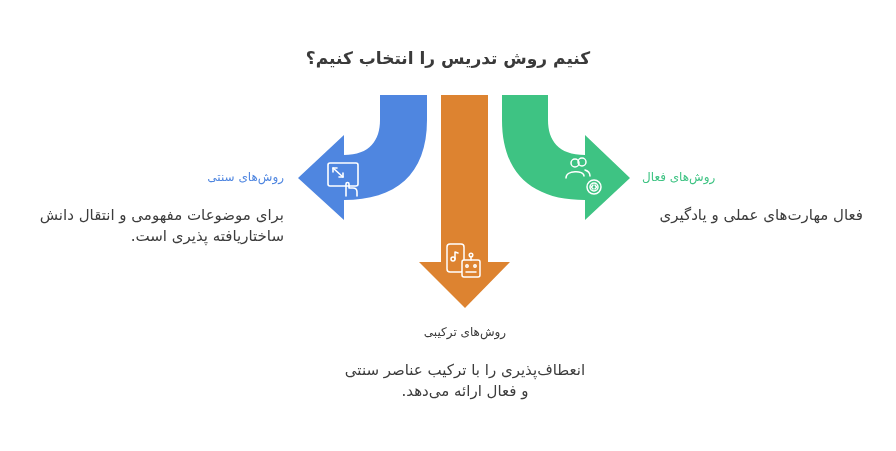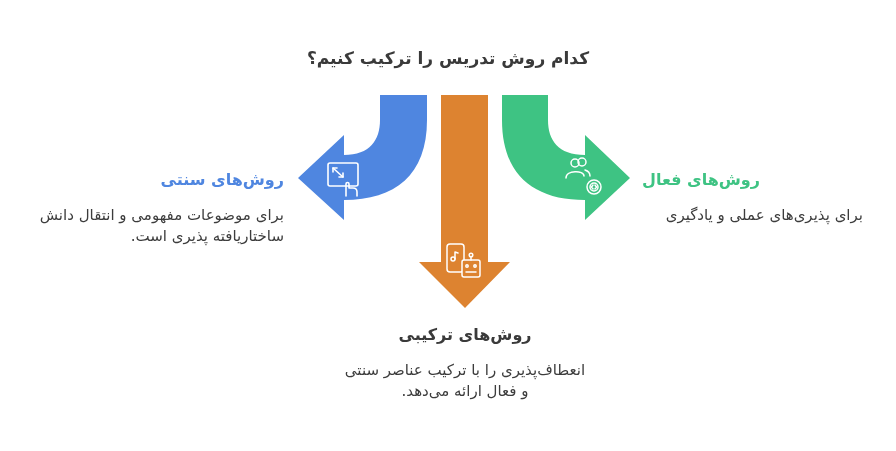--- a/index.html
+++ b/index.html
@@ -1,27 +1,27 @@
 <!DOCTYPE html>
 <html><head>
 <meta charset="utf-8">
 <style>
   html, body { margin: 0; padding: 0; background: #ffffff; }
   body { width: 896px; height: 451px; position: relative; overflow: hidden;
          font-family: "DejaVu Sans", "Liberation Sans", sans-serif; }
   .title { position: absolute; left: 0; width: 896px; top: 48px; text-align: center;
            font-size: 17px; font-weight: bold; color: #3a3a3a; direction: rtl; }
   svg.arrows { position: absolute; left: 0; top: 0; }
-  .label { position: absolute; direction: rtl; font-weight: bold; font-size: 16px; }
+  .label { position: absolute; direction: rtl; font-weight: normal; font-size: 12px; }
   .desc { position: absolute; direction: rtl; font-size: 15px; color: #3c3c3c; line-height: 21px; }
 </style>
 </head>
 <body>
 
-<div class="title">کدام روش تدریس را ترکیب کنیم؟</div>
+<div class="title">کنیم روش تدریس را انتخاب کنیم؟</div>
 
 <svg class="arrows" width="896" height="451" viewBox="0 0 896 451">
 
   <path d="M380 95 L427 95 L427 120
            C427 175 395 200 344 200
            L344 220 L298 178 L344 135 L344 155
            C370 155 380 140 380 120 Z" fill="#4f86e0"></path>
 
   <path d="M441 95 L488 95 L488 262 L510 262 L465 308 L419 262 L441 262 Z" fill="#dd8330"></path>
 
@@ -63,20 +63,20 @@
 </svg>
 
 <div class="label" style="right: 612px; top: 170px; color: #4f86e0;">روش‌های سنتی</div>
 <div class="desc" style="right: 612px; top: 205px; text-align: right; width: 280px;">
   <div>برای موضوعات مفهومی و انتقال دانش</div>
   <div>ساختاریافته پذیری است.</div>
 </div>
 
 <div class="label" style="left: 642px; top: 170px; color: #3ec383; text-align: right;">روش‌های فعال</div>
 <div class="desc" style="left: 620px; top: 205px; width: 243px; text-align: right;">
-  <div>برای پذیری‌های عملی و یادگیری</div>
+  <div>فعال مهارت‌های عملی و یادگیری</div>
 </div>
 
 <div class="label" style="left: 0; width: 930px; top: 325px; text-align: center; color: #3a3a3a;">روش‌های ترکیبی</div>
 <div class="desc" style="left: 0; width: 930px; top: 360px; text-align: center;">
   <div>انعطاف‌پذیری را با ترکیب عناصر سنتی</div>
   <div>و فعال ارائه می‌دهد.</div>
 </div>
 
 </body></html>

